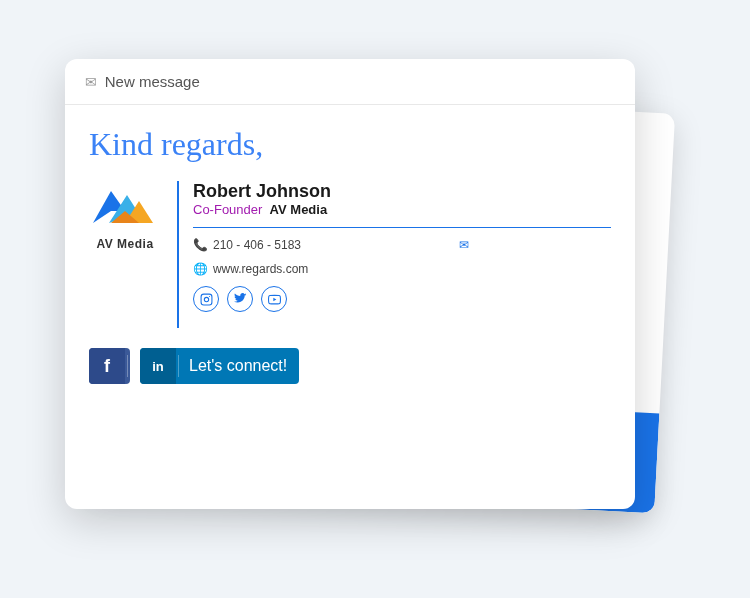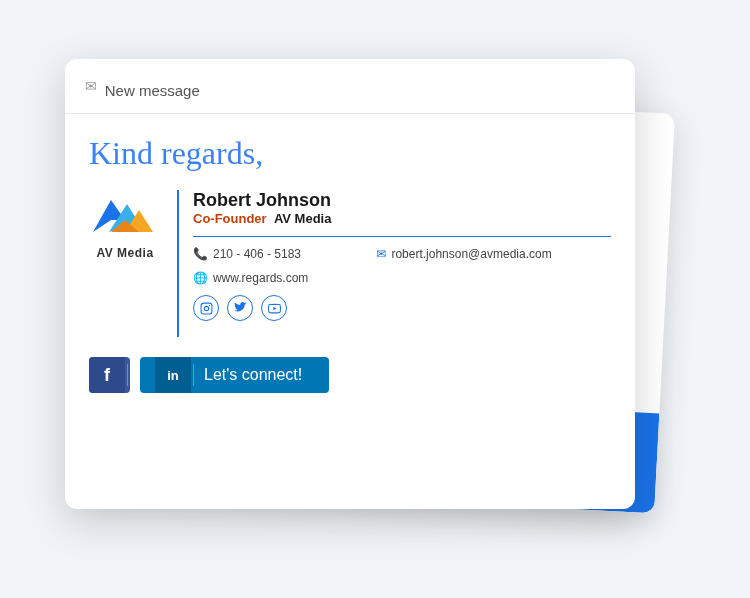--- a/index.html
+++ b/index.html
@@ -99,21 +99,20 @@
     }
 
     .email-icon {
       color: #999;
       font-size: 14px;
     }
 
     .email-title {
       color: #555;
       font-size: 15px;
-      margin-top: 9px;
     }
 
     
     .card-body {
       padding: 20px 24px;
     }
 
     
     .greeting {
       font-family: 'Brush Script MT', cursive;
@@ -165,22 +164,22 @@
       margin-bottom: 0;
     }
 
     .person-title {
       font-size: 13px;
       color: #555;
       margin-bottom: 10px;
     }
 
     .person-title span {
-      font-weight: bold;
-      color: #c2410c;
+      font-weight: normal;
+      color: #a21caf;
     }
 
     .contact-divider {
       height: 1px;
       background: #1a73e8;
       margin-bottom: 10px;
       width: 100%;
     }
 
     .contact-details {
@@ -280,21 +279,21 @@
       font-size: 12px;
       font-weight: 500;
       white-space: nowrap;
     }
 
     .btn-linkedin {
       background: #0077b5;
       color: white;
       border: none;
       border-radius: 4px;
-      padding: 15px;
+      padding: 0;
       display: flex;
       align-items: center;
       cursor: pointer;
       overflow: hidden;
       height: 36px;
     }
 
     .btn-linkedin .btn-icon-area {
       background: #005f91;
       width: 36px;
@@ -366,21 +365,20 @@
           </div>
           <div class="contact-divider"></div>
 
           <div class="contact-details">
             <div class="contact-item">
               <span class="ci-icon">📞</span>
               <span>210 - 406 - 5183</span>
             </div>
             <div class="contact-item">
               <span class="ci-icon">✉</span>
-              <span>robert.johnson@avmedia.com</span>
             </div>
           </div>
 
           <div class="website-row">
             <span class="ci-icon">🌐</span>
             <span>www.regards.com</span>
           </div>
 
           <div class="social-icons">
             <div class="social-circle">

